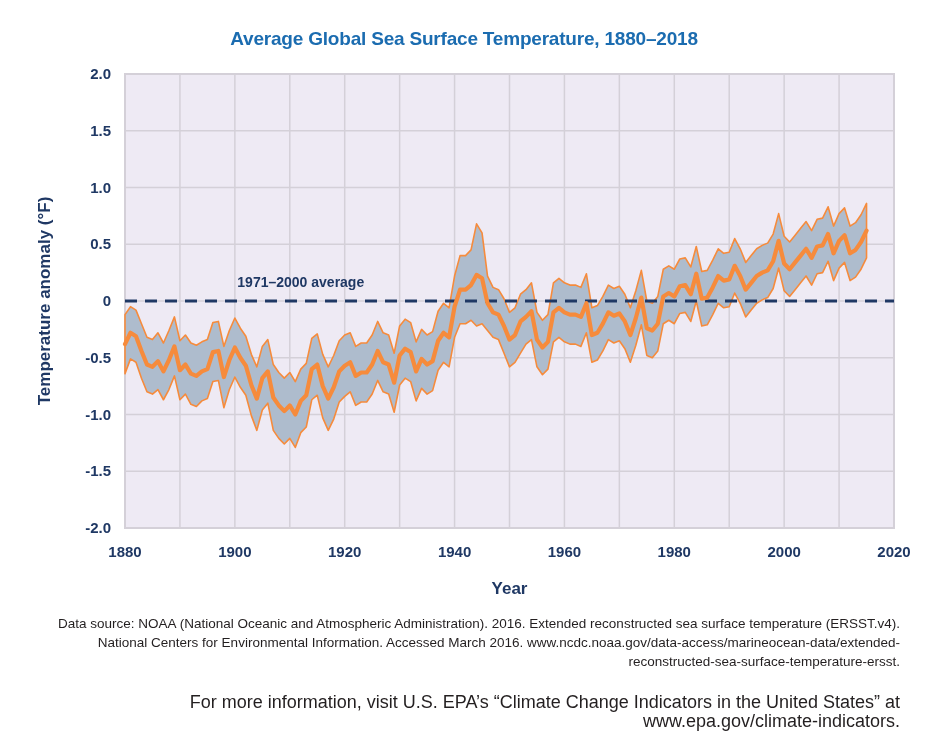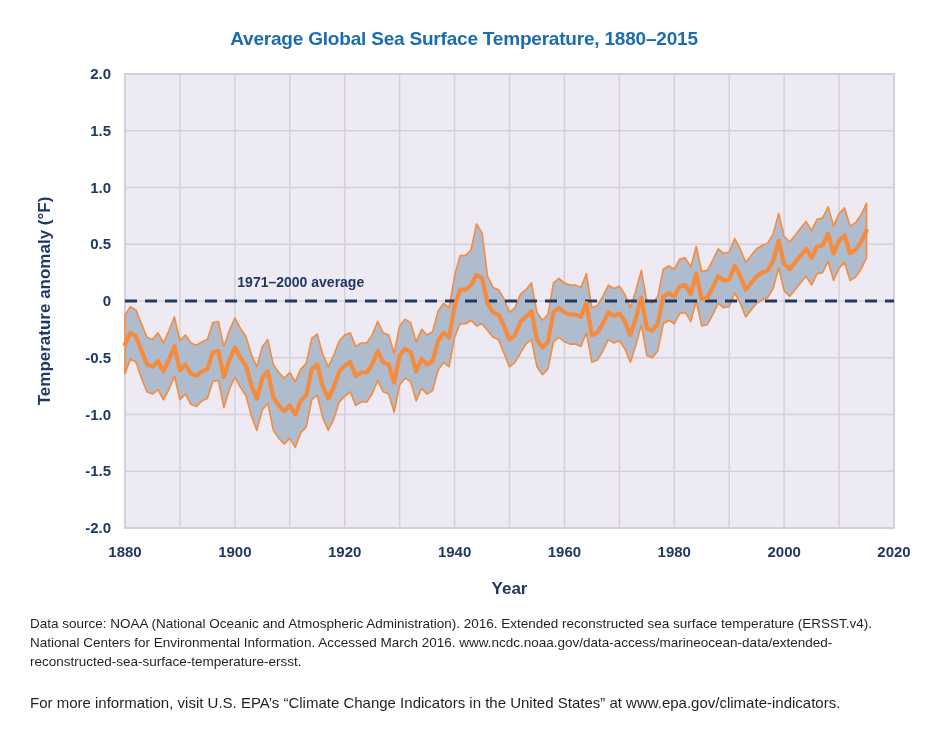--- a/index.html
+++ b/index.html
@@ -60,38 +60,39 @@
     font-weight: bold;
     fill: #1f3864;
   }
   #footer {
     position: absolute;
     left: 30px;
     top: 614px;
     width: 870px;
     font-family: "Liberation Sans", sans-serif;
     color: #231f20;
+    text-align: right;
   }
   #source-note {
     font-size: 13.5px;
     line-height: 19px;
     margin: 0;
   }
   #more-info {
-    font-size: 15px;
+    font-size: 18px;
     line-height: 19px;
     margin: 22px 0 0 0;
   }
 </style>
 </head>
 <body>
 
 <div id="figure">
 
-  <div id="chart-title">Average Global Sea Surface Temperature, 1880–2015</div>
+  <div id="chart-title">Average Global Sea Surface Temperature, 1880–2018</div>
 
   <div id="plot-wrap">
     <svg id="plot" width="928" height="540" viewBox="0 0 928 540">
       <g id="plot-bg-group">
           <rect x="117" y="14" width="769" height="454" fill="#eeeaf4" stroke="#d4d0d8" stroke-width="2"></rect>
         </g>
       <g id="gridlines-group">
           <line x1="117" y1="14" x2="117" y2="468" stroke="#d4d0d8" stroke-width="1.5"></line>
           <line x1="171.92857142857142" y1="14" x2="171.92857142857142" y2="468" stroke="#d4d0d8" stroke-width="1.5"></line>
           <line x1="226.85714285714283" y1="14" x2="226.85714285714283" y2="468" stroke="#d4d0d8" stroke-width="1.5"></line>

